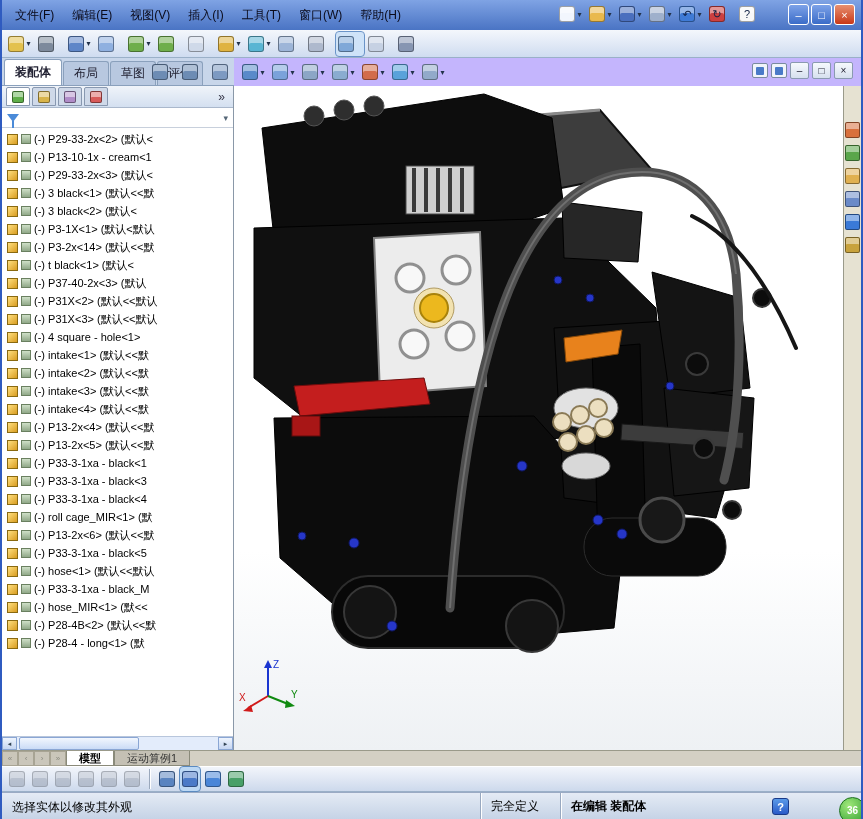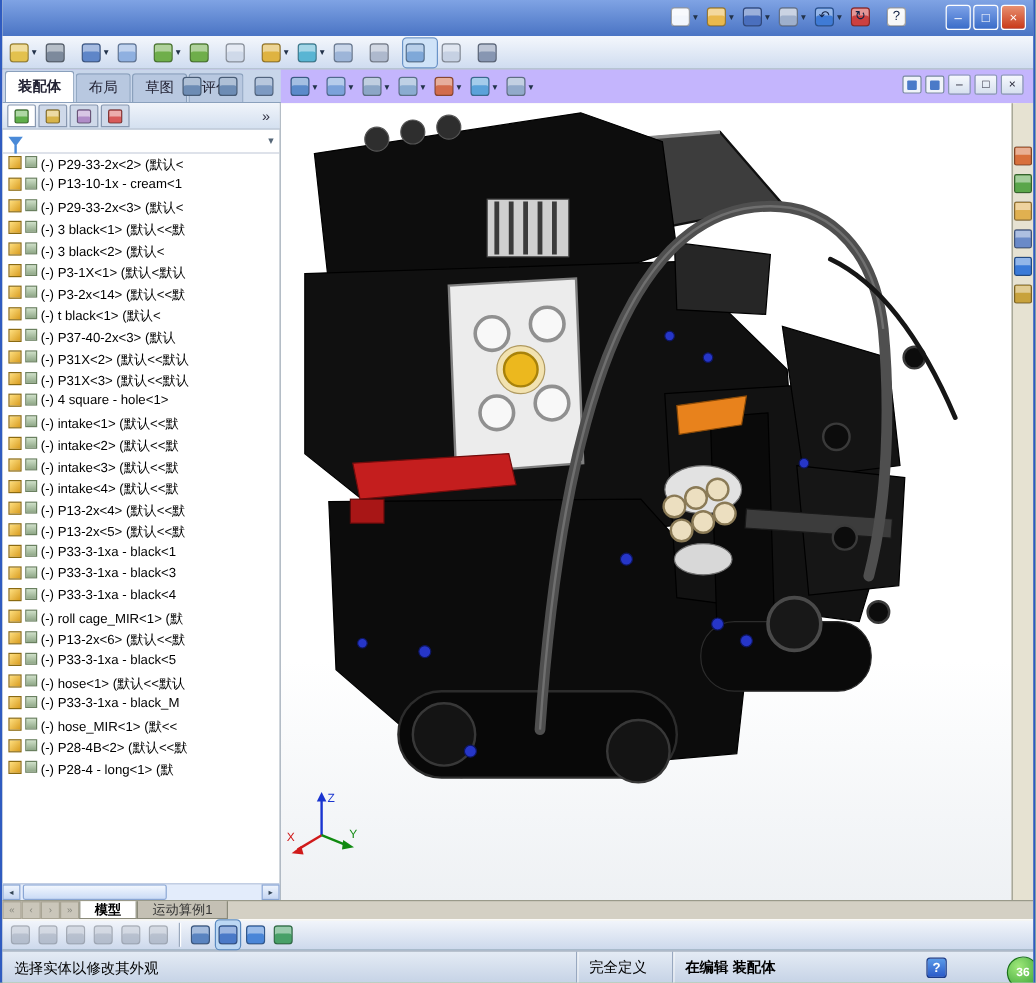--- a/index.html
+++ b/index.html
@@ -64,21 +64,21 @@
   .ptab { width:24px; height:19px; border:1px solid #8898b0; border-radius:2px 2px 0 0; background:#cfd9e9;
           display:flex; align-items:center; justify-content:center; }
   .ptab.active { background:#fff; }
   .ptab .pdot { width:12px; height:12px; border-radius:2px; border:1px solid rgba(0,0,0,.4); box-shadow:inset 0 5px rgba(255,255,255,.5); }
   .ptab-expand { margin-left:auto; font-size:12px; color:#334; padding-right:4px; }
   .filterrow { height:20px; border-bottom:1px solid #c8d0dc; display:flex; align-items:center; padding:0 5px; gap:5px; }
   .funnel { width:0; height:0; border-left:6px solid transparent; border-right:6px solid transparent; border-top:8px solid #4a8ad8; position:relative; }
   .funnel:after { content:""; position:absolute; left:-1px; top:-1px; width:2px; height:7px; background:#4a8ad8; }
   .filter-arr { margin-left:auto; font-size:9px; color:#567; }
   .tree { height:606px; overflow:hidden; padding-top:2px; }
-  .trow { height:18px; display:flex; align-items:flex-start; gap:3px; padding-left:5px; white-space:nowrap; }
+  .trow { height:18px; display:flex; align-items:center; gap:3px; padding-left:5px; white-space:nowrap; }
   .cube  { width:11px; height:11px; flex:none; background:linear-gradient(135deg,#ffe080,#d89c20); border:1px solid #8a6a10; }
   .cube2 { width:10px; height:10px; flex:none; background:linear-gradient(180deg,#cfe0c8,#90a888); border:1px solid #6a8060; }
   .tlabel { font-size:11px; color:#000; }
   .hscroll { position:absolute; left:0; bottom:0; width:231px; height:14px; background:#e3ecfb; display:flex; border-top:1px solid #b8c6dc; }
   .sbtn { width:15px; height:13px; background:linear-gradient(180deg,#eef4fd,#c6d6f2); border:1px solid #8aa6d4; font-size:7px;
           color:#345; display:flex; align-items:center; justify-content:center; flex:none; }
   .strack { flex:1; position:relative; }
   .sthumb { position:absolute; left:2px; top:0; width:120px; height:13px; border:1px solid #8aa6d4;
             background:linear-gradient(180deg,#f2f7fe,#cadbf6); border-radius:2px; }
 
@@ -118,20 +118,50 @@
   .badge { position:absolute; right:-5px; bottom:-5px; width:27px; height:27px; border-radius:50%;
            background:radial-gradient(circle at 35% 30%,#9fe87a,#2f9c2f); border:1px solid #1a701a;
            color:#fff; font-size:10px; font-weight:bold; display:flex; align-items:center; justify-content:center; z-index:9; }
 </style>
 </head>
 <body>
 
 <div class="app">
 
   <div class="titlebar">
+    <div class="menus">
+
+        <div class="menu-item">
+          <span>文件(F)</span>
+        </div>
+
+        <div class="menu-item">
+          <span>编辑(E)</span>
+        </div>
+
+        <div class="menu-item">
+          <span>视图(V)</span>
+        </div>
+
+        <div class="menu-item">
+          <span>插入(I)</span>
+        </div>
+
+        <div class="menu-item">
+          <span>工具(T)</span>
+        </div>
+
+        <div class="menu-item">
+          <span>窗口(W)</span>
+        </div>
+
+        <div class="menu-item">
+          <span>帮助(H)</span>
+        </div>
+      </div>
     <div class="tb-quick">
 
         <div class="chip">
           <span class="dot" style="background-color: rgb(242, 246, 253);">
             <i></i>
           </span>
           <span class="arr">▾</span>
         </div>
 
         <div class="chip">

